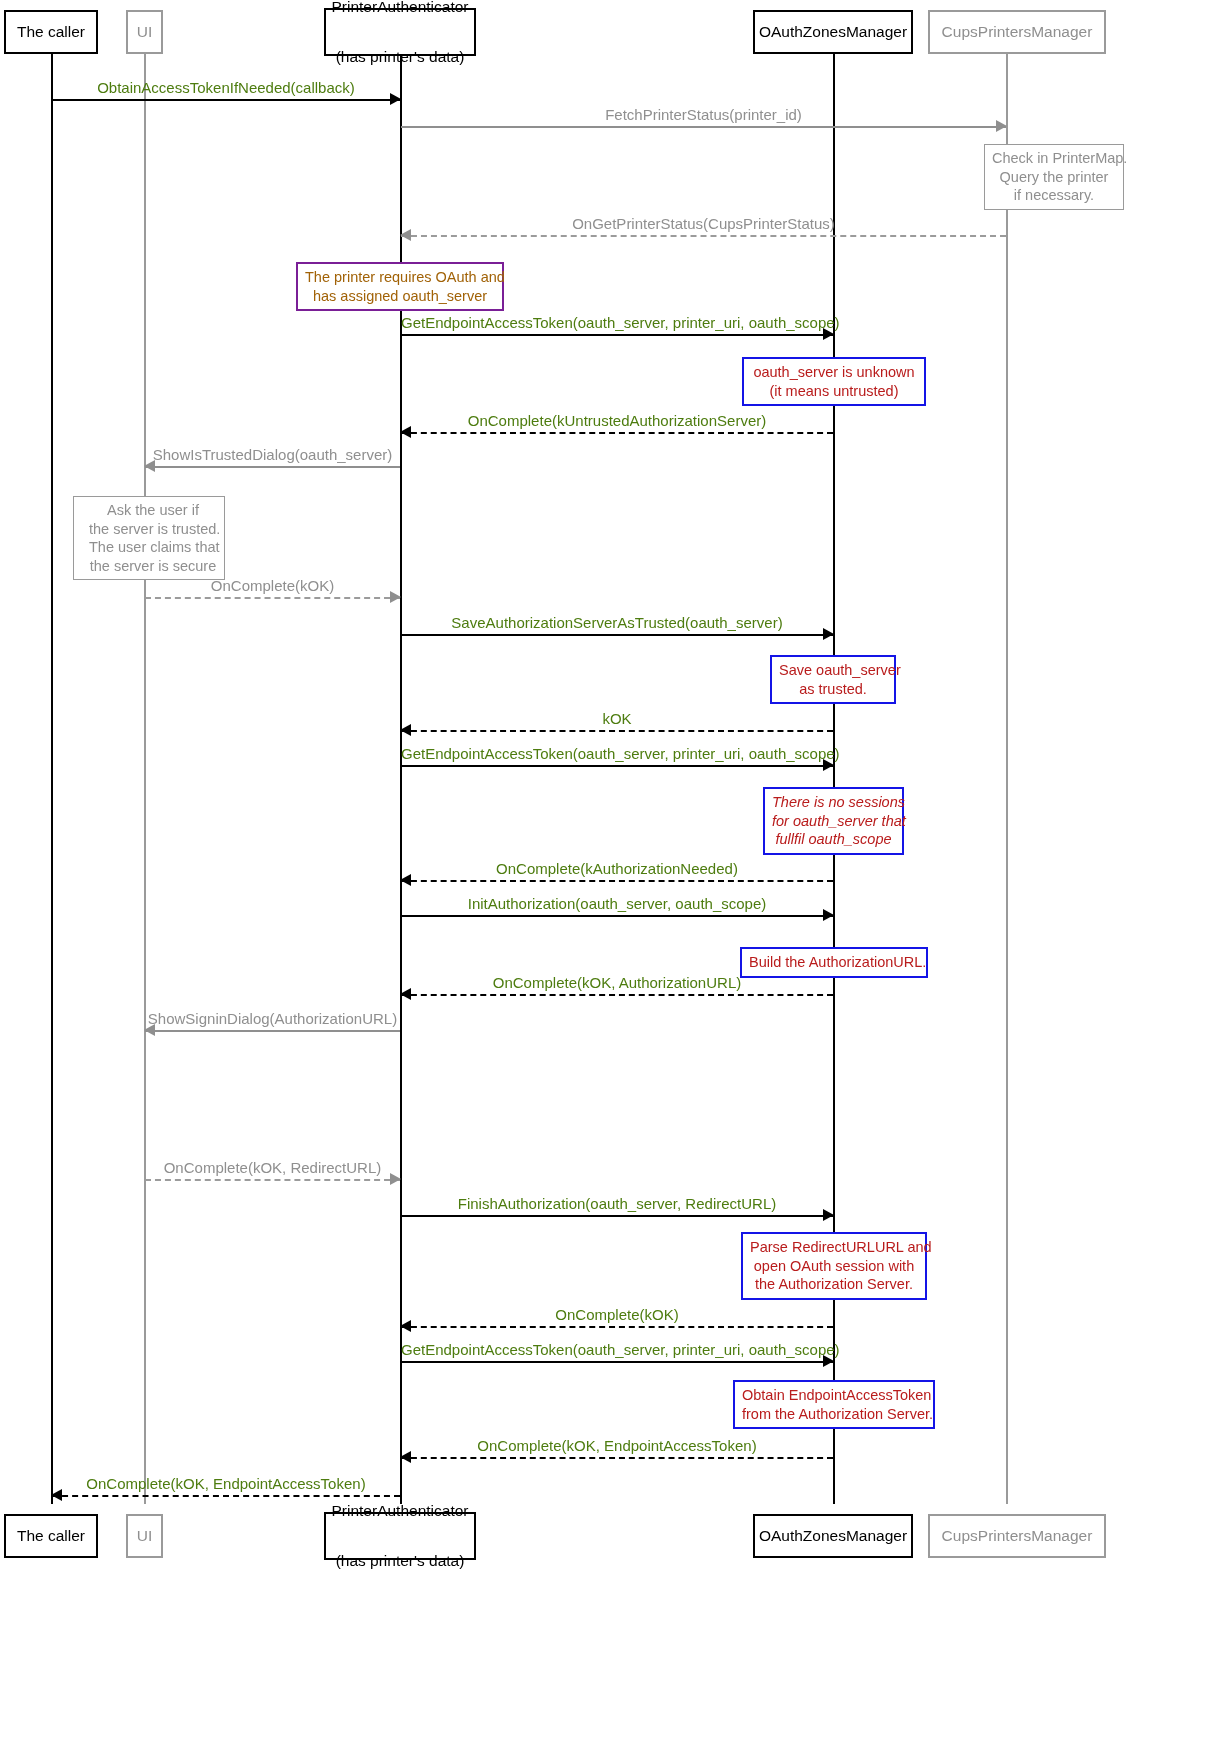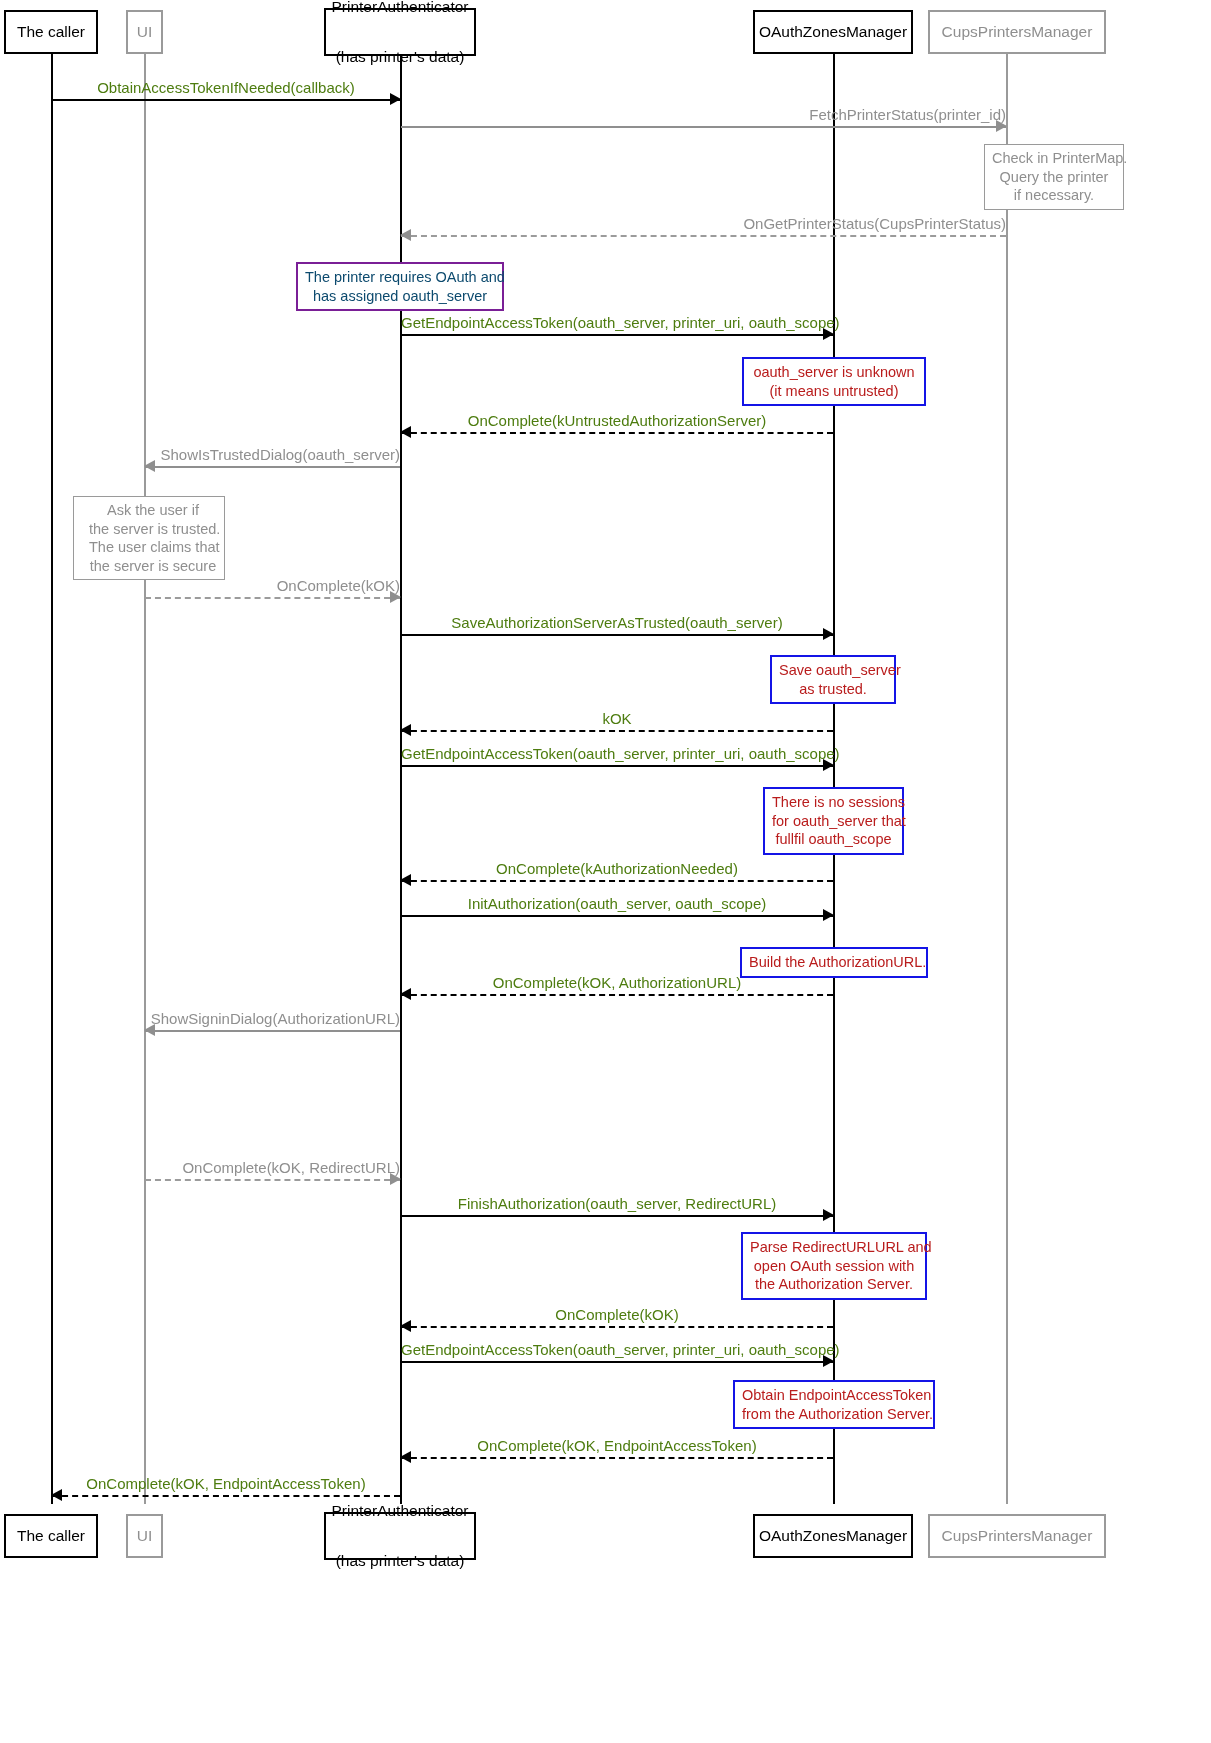--- a/index.html
+++ b/index.html
@@ -94,29 +94,29 @@
   .msg .label {
     position: absolute;
     bottom: 3px;
     width: 100%;
     text-align: center;
     font-size: 15px;
     line-height: 1.1;
     white-space: nowrap;
     color: #4d7c0f;
   }
-  .msg.grey .label { color: #8f8f8f; text-align: right; }
+  .msg.grey .label { color: #8f8f8f; }
 
   
   .note {
     position: absolute;
     box-sizing: border-box;
     background: #ffffff;
     border: 2px solid #7a1f96;
-    color: #0c4a6e;
+    color: #a16207;
     font-size: 14.5px;
     line-height: 1.28;
     text-align: center;
     padding: 4px 7px;
     z-index: 5;
   }
   .note.blue {
     border-color: #1414e6;
     color: #b91c1c;
   }
@@ -321,21 +321,21 @@
     <span class="nline">the server is trusted.</span>
     <span class="nline">The user claims that</span>
     <span class="nline">the server is secure</span>
   </div>
 
   <div class="note blue" style="left:770px; top:655px; width:126px;">
     <span class="nline">Save oauth_server</span>
     <span class="nline">as trusted.</span>
   </div>
 
-  <div class="note blue" style="left:763px; top:787px; width:141px;">
+  <div class="note blue" style="left:763px; top:787px; width:141px;font-style:italic;">
     <span class="nline">There is no sessions</span>
     <span class="nline">for oauth_server that</span>
     <span class="nline">fullfil oauth_scope</span>
   </div>
 
   <div class="note blue" style="left:740px; top:947px; width:188px;">
     <span class="nline">Build the AuthorizationURL.</span>
   </div>
 
 

